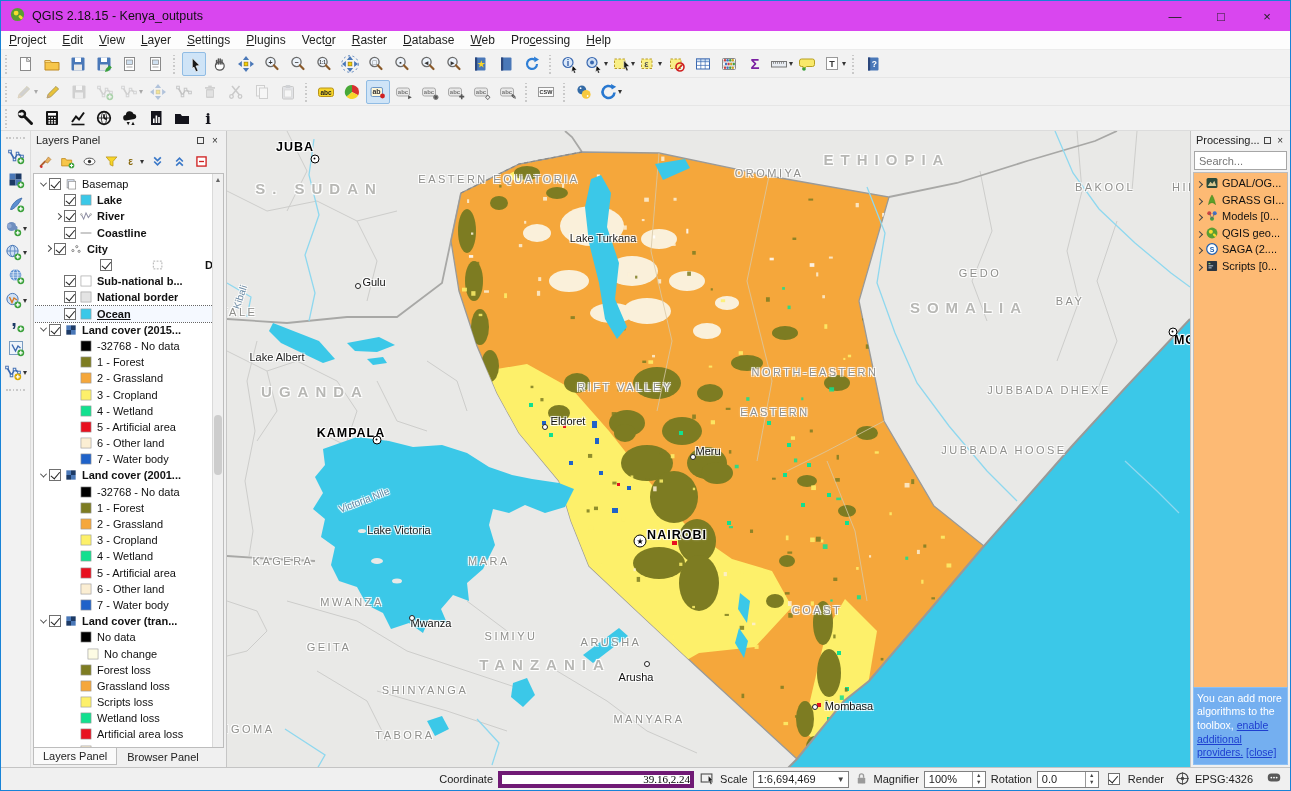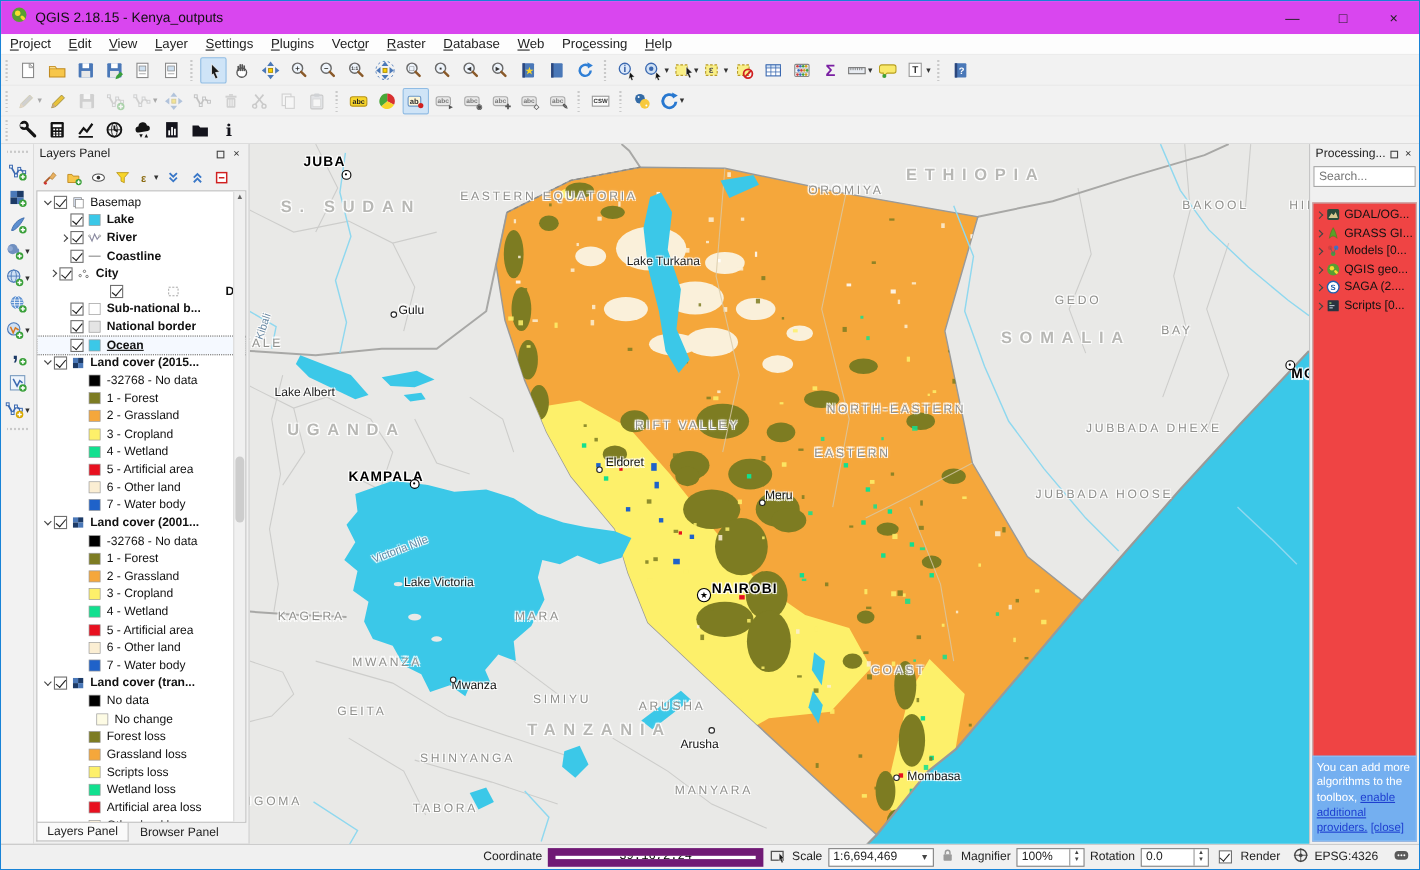--- a/index.html
+++ b/index.html
@@ -71,29 +71,29 @@
 .lbl.lake{color:#222;font-size:11px}
 .lbl.river{color:#6b8aa4;font-size:10px}
 .mk{position:absolute;transform:translate(-50%,-50%)}
 .mk-cap{width:9px;height:9px;border:1.6px solid #000;border-radius:50%;background:#fff;position:relative}
 .mk-cap::after{content:"";position:absolute;left:2px;top:2px;width:2px;height:2px;border-radius:50%;background:#000}
 .mk-town{width:6px;height:6px;border:1.2px solid #222;border-radius:50%;background:#fff}
 .mk-star{width:13px;height:13px;border:1.6px solid #000;border-radius:50%;background:#fff;display:flex;align-items:center;justify-content:center;font-size:8px;color:#000;line-height:1}
 
 #proc-panel{width:100px;background:#f0f0f0;border-left:1px solid #c6c6c6;display:flex;flex-direction:column;position:relative;flex:0 0 auto}
 #proc-search{margin:2px 3px;height:19px;border:1px solid #a6a6a6;background:#fff;font-size:11px;padding:0 4px;width:calc(100% - 6px);color:#333;font-family:"Liberation Sans",sans-serif}
-#proc-tree{flex:1;background:#ef4444;border:1px solid #bdbdbd;margin:12px 2px 2px 2px;font-size:11px;padding-top:2px;overflow:hidden}
+#proc-tree{flex:1;background:#fdba74;border:1px solid #bdbdbd;margin:0 2px 2px 2px;font-size:11px;padding-top:2px;overflow:hidden}
 .prow{height:16.5px;display:flex;align-items:center;white-space:nowrap;padding-left:3px}
 .prow .tsym{margin:0 3px}
 #proc-note{position:absolute;left:2px;right:2px;bottom:2px;background:#74aff0;color:#fff;font-size:10.5px;line-height:1.3;padding:4px 3px;border:1px solid #8cc0f4}
 #proc-note a{color:#1e3fd0;text-decoration:underline}
 
 #statusbar{height:23px;border-top:1px solid #c4c4c4;background:#f0f0f0;display:flex;align-items:center;font-size:11px;color:#222;padding:0 8px;gap:5px;flex:0 0 auto}
 .sfield{border:1px solid #808080;background:#fff;height:17px;display:flex;align-items:center;font-size:11px}
-#coord-input{width:196px;text-align:center;border:7px solid #701a75;height:17px;font-size:11px;font-family:Liberation Mono, monospace}
+#coord-input{width:196px;text-align:right;border:4px solid #701a75;height:17px;font-size:11px;font-family:Liberation Serif, serif}
 .spinbox{width:62px;justify-content:space-between;padding-left:4px}
 .spin{display:flex;flex-direction:column;width:13px;border-left:1px solid #999;height:100%}
 .spin span{flex:1;font-size:5.5px;line-height:7px;text-align:center;color:#444}
 .combo{width:96px;justify-content:space-between;padding-left:4px}
 .combo .dd2{width:14px;text-align:center;font-size:8px;color:#444;border-left:0}
 .statussp{flex:1}
 </style>
 </head>
 <body>
 

